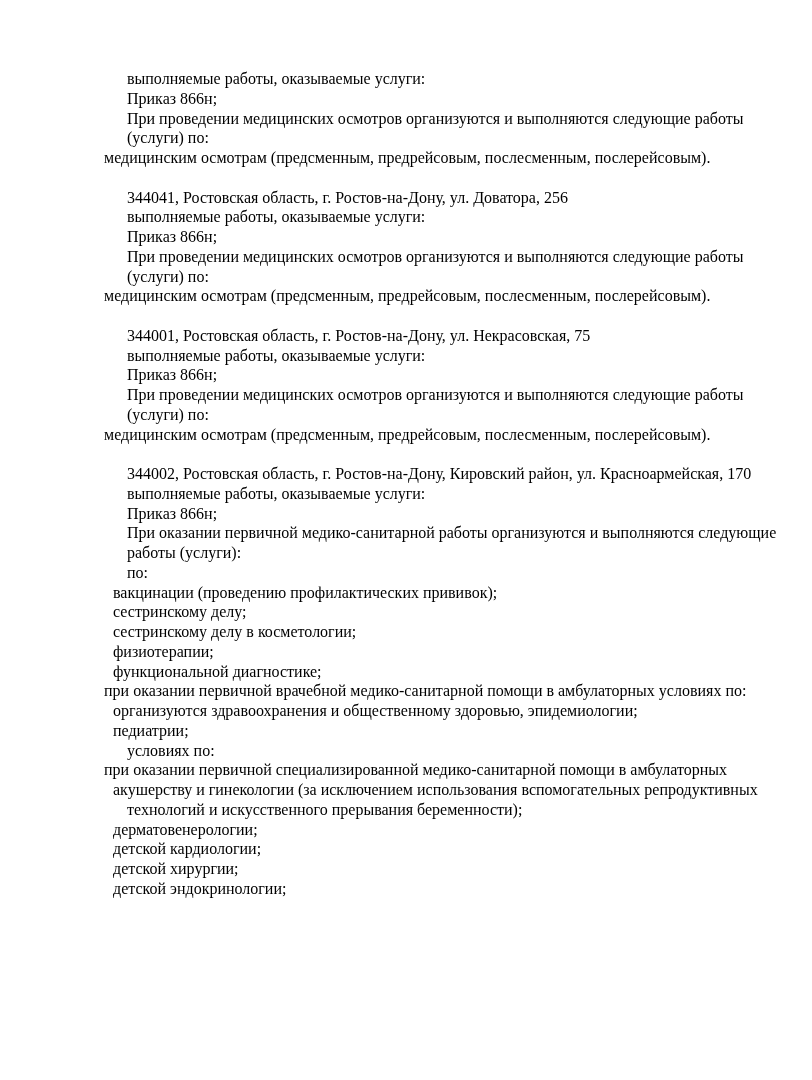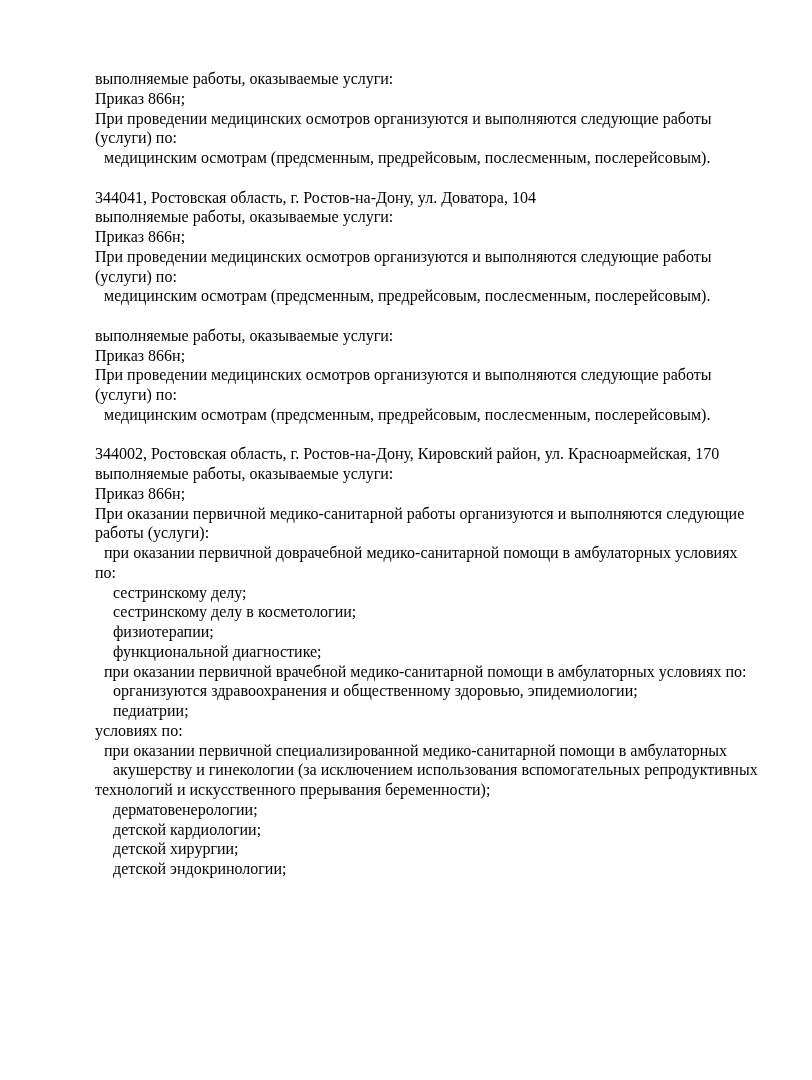--- a/index.html
+++ b/index.html
@@ -28,59 +28,60 @@
   .section {
     margin: 0 0 19.75px 0;
   }
   .section:last-child {
     margin-bottom: 0;
   }
   .line {
     white-space: pre;
     min-height: 19.75px;
   }
-  .indent-0 { padding-left: 0; }
+  .indent-0 { padding-left: 0; margin-left: 32px; }
   .indent-1 { padding-left: 9px; }
   .indent-2 { padding-left: 18px; }
 </style>
 </head>
 <body>
 
 <div class="page">
   <div class="doc">
       <div class="section">
         <div class="line indent-0">выполняемые работы, оказываемые услуги:</div>
         <div class="line indent-0">Приказ 866н;</div>
         <div class="line indent-0">При проведении медицинских осмотров организуются и выполняются следующие работы</div>
         <div class="line indent-0">(услуги) по:</div>
         <div class="line indent-1">медицинским осмотрам (предсменным, предрейсовым, послесменным, послерейсовым).</div>
       </div>
       <div class="section">
-        <div class="line indent-0">344041, Ростовская область, г. Ростов-на-Дону, ул. Доватора, 104</div>
+        <div class="line indent-0">344041, Ростовская область, г. Ростов-на-Дону, ул. Доватора, 256</div>
         <div class="line indent-0">выполняемые работы, оказываемые услуги:</div>
         <div class="line indent-0">Приказ 866н;</div>
         <div class="line indent-0">При проведении медицинских осмотров организуются и выполняются следующие работы</div>
         <div class="line indent-0">(услуги) по:</div>
         <div class="line indent-1">медицинским осмотрам (предсменным, предрейсовым, послесменным, послерейсовым).</div>
       </div>
       <div class="section">
+        <div class="line indent-0">344001, Ростовская область, г. Ростов-на-Дону, ул. Некрасовская, 75</div>
         <div class="line indent-0">выполняемые работы, оказываемые услуги:</div>
         <div class="line indent-0">Приказ 866н;</div>
         <div class="line indent-0">При проведении медицинских осмотров организуются и выполняются следующие работы</div>
         <div class="line indent-0">(услуги) по:</div>
         <div class="line indent-1">медицинским осмотрам (предсменным, предрейсовым, послесменным, послерейсовым).</div>
       </div>
       <div class="section">
         <div class="line indent-0">344002, Ростовская область, г. Ростов-на-Дону, Кировский район, ул. Красноармейская, 170</div>
         <div class="line indent-0">выполняемые работы, оказываемые услуги:</div>
         <div class="line indent-0">Приказ 866н;</div>
         <div class="line indent-0">При оказании первичной медико-санитарной работы организуются и выполняются следующие</div>
         <div class="line indent-0">работы (услуги):</div>
-        <div class="line indent-1">при оказании первичной доврачебной медико-санитарной помощи в амбулаторных условиях</div>
         <div class="line indent-0">по:</div>
+        <div class="line indent-2">вакцинации (проведению профилактических прививок);</div>
         <div class="line indent-2">сестринскому делу;</div>
         <div class="line indent-2">сестринскому делу в косметологии;</div>
         <div class="line indent-2">физиотерапии;</div>
         <div class="line indent-2">функциональной диагностике;</div>
         <div class="line indent-1">при оказании первичной врачебной медико-санитарной помощи в амбулаторных условиях по:</div>
         <div class="line indent-2">организуются здравоохранения и общественному здоровью, эпидемиологии;</div>
         <div class="line indent-2">педиатрии;</div>
         <div class="line indent-0">условиях по:</div>
         <div class="line indent-1">при оказании первичной специализированной медико-санитарной помощи в амбулаторных</div>
         <div class="line indent-2">акушерству и гинекологии (за исключением использования вспомогательных репродуктивных</div>

